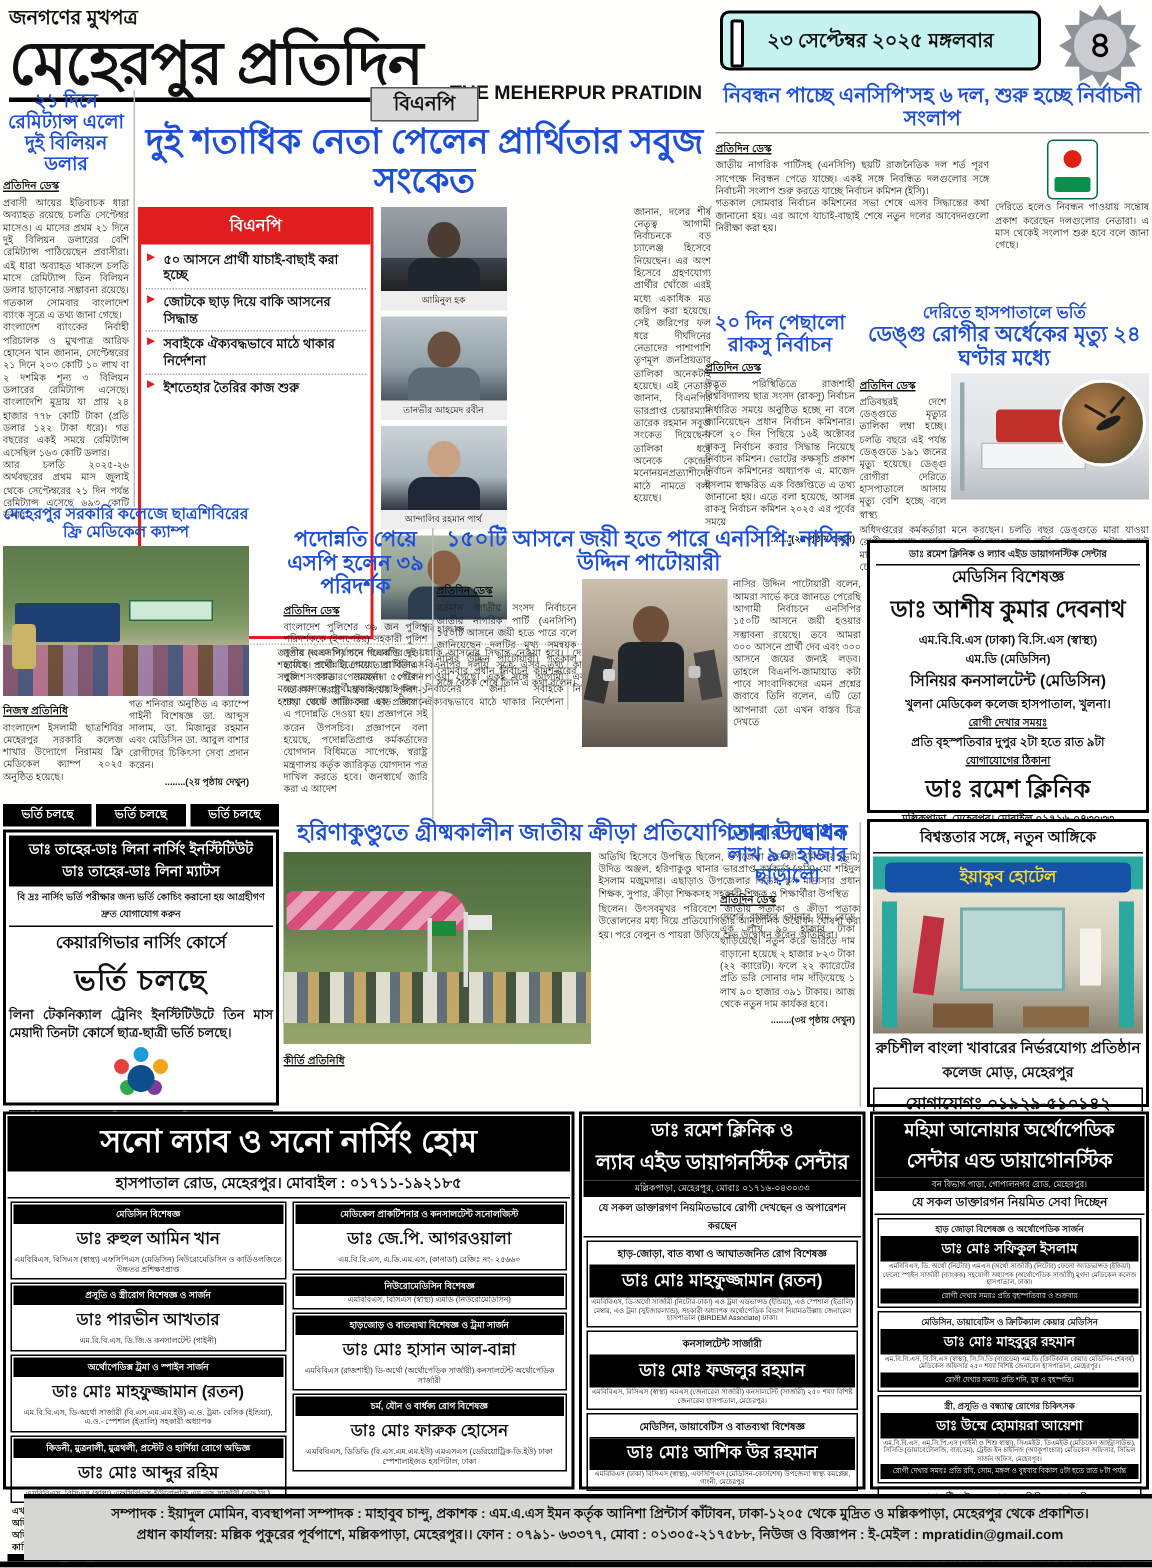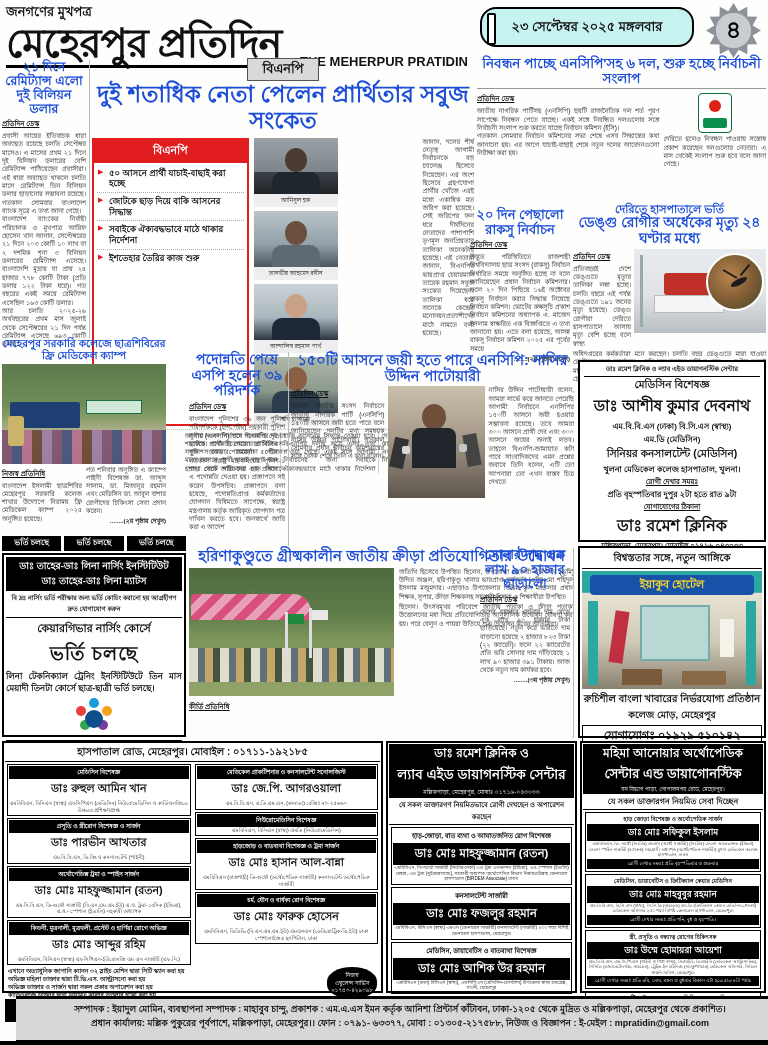--- a/index.html
+++ b/index.html
@@ -17,21 +17,21 @@
   .rule-r{border-right:1px solid #bbb;}
   .hl{font-weight:bold;color:#1d4ed8;line-height:1.12;}
   .photo{position:relative;overflow:hidden;}
   .cap{font-size:6px;background:#eee;text-align:center;padding:1px 0;}
   
   .tagline{font-size:13px;font-weight:bold;}
   .title{font-size:40px;font-weight:bold;letter-spacing:-1px;line-height:1;}
   .title-rule{border-top:3px solid #000;margin-top:2px;position:relative;}
   .eng{position:absolute;right:0;top:-14px;background:#fefefc;padding-left:6px;
        font-size:13px;font-weight:bold;letter-spacing:0;}
-  .datebox{background:#c6f2ef;border:2px solid #000;border-radius:16px;display:flex;
+  .datebox{background:#c6f2ef;border:2px solid #000;border-radius:6px;display:flex;
            align-items:center;justify-content:center;font-size:13px;font-weight:bold;}
   .datescroll{position:absolute;left:5px;top:4px;width:9px;height:32px;background:#fff;
               border:2px solid #000;border-radius:2px;}
   .star{clip-path:polygon(100% 50%,84.8% 59.3%,93.3% 75%,75.5% 75.5%,75% 93.3%,59.3% 84.8%,50% 100%,40.7% 84.8%,25% 93.3%,24.5% 75.5%,6.7% 75%,15.2% 59.3%,0% 50%,15.2% 40.7%,6.7% 25%,24.5% 24.5%,25% 6.7%,40.7% 15.2%,50% 0%,59.3% 15.2%,75% 6.7%,75.5% 24.5%,93.3% 25%,84.8% 40.7%);
         background:#8d9298;display:flex;align-items:center;justify-content:center;}
   .star-in{width:62%;height:62%;border-radius:50%;background:#c9cdd2;display:flex;
            align-items:center;justify-content:center;font-size:24px;font-weight:bold;color:#000;}
   
   .infobox{border:2px solid #e11d20;background:#fff;}
   .infobox-h{background:#e11d20;color:#fff;text-align:center;font-weight:bold;font-size:11px;padding:2px 0;}
@@ -327,20 +327,21 @@
       <div style="position:absolute;right:28px;top:48px;width:14px;height:38px;background:#f5f2ea;"></div>
       <div style="position:absolute;left:40px;bottom:4px;width:40px;height:16px;background:#7a5a3a;"></div>
       <div style="position:absolute;right:36px;bottom:4px;width:44px;height:14px;background:#8a6a46;"></div>
     </div>
     <div class="b" style="font-size:10px;margin-top:2px;">রুচিশীল বাংলা খাবারের নির্ভরযোগ্য প্রতিষ্ঠান</div>
     <div class="b" style="font-size:9.5px;">কলেজ মোড়, মেহেরপুর</div>
     <div class="b" style="font-size:11px;border:1.5px solid #000;margin-top:2px;padding:1px 0;">যোগাযোগঃ ০১৯২৯-৫১০১৪২</div>
   </div>
 
   <div class="abs adbox" style="left:2px;top:741px;width:381px;height:252px;padding:1px;">
+    <div class="blackbar" style="font-size:21px;padding:1px 0;">সনো ল্যাব ও সনো নার্সিং হোম</div>
     <div class="ct b" style="font-size:10px;border-bottom:1.5px solid #000;">হাসপাতাল রোড, মেহেরপুর। মোবাইল : ০১৭১১-১৯২১৮৫</div>
     <div style="display:flex;">
       <div style="width:50%;">
         <div class="doc-card">
           <div class="doc-spec">মেডিসিন বিশেষজ্ঞ</div>
           <div class="doc-name">ডাঃ রুহুল আমিন খান</div>
           <div class="doc-cred">এমবিবিএস, বিসিএস (স্বাস্থ্য) এফসিপিএস (মেডিসিন) নিউরোমেডিসিন ও কার্ডিওলজিতে উচ্চতর প্রশিক্ষণপ্রাপ্ত</div>
         </div>
         <div class="doc-card">
           <div class="doc-spec">প্রসূতি ও স্ত্রীরোগ বিশেষজ্ঞ ও সার্জন</div>

